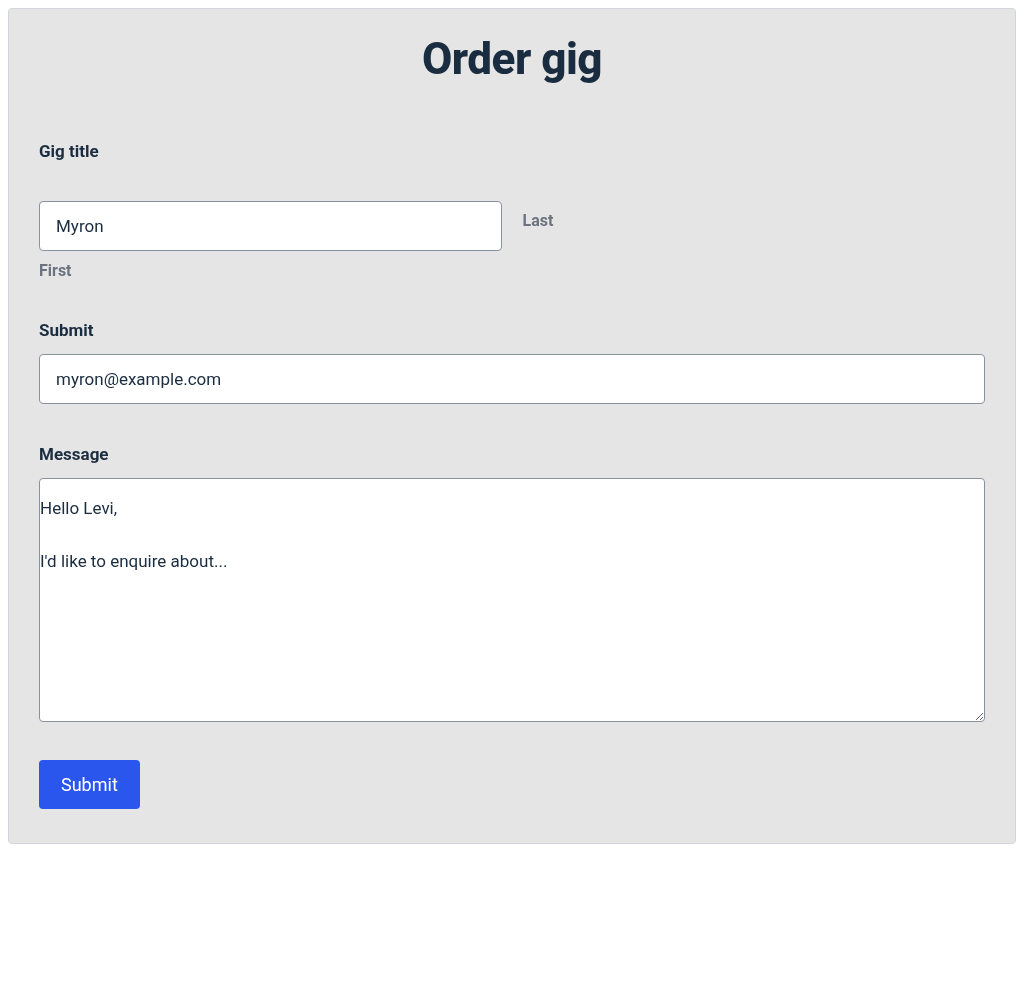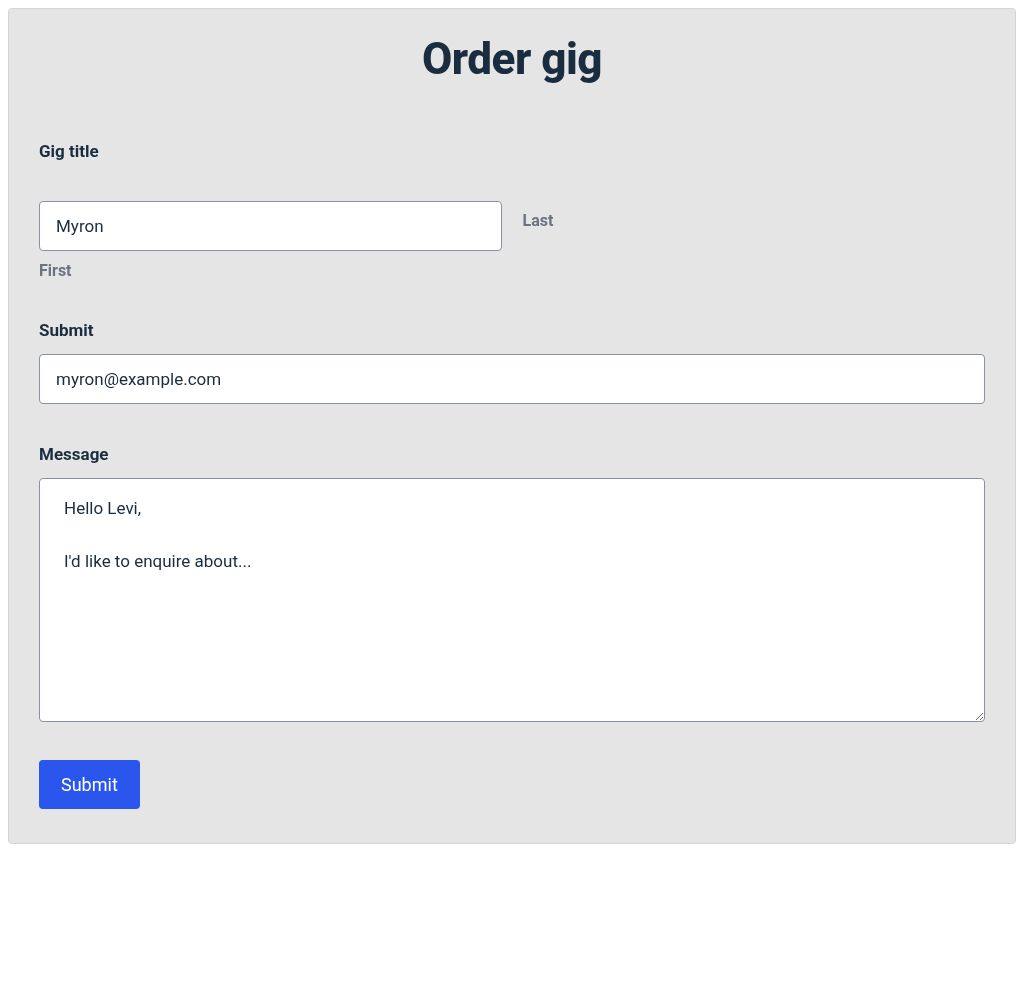--- a/index.html
+++ b/index.html
@@ -53,21 +53,21 @@
       font-family: inherit;
     }
     .text-input.readonly {
       background: #fcfcfd;
       border-color: #c7c9d1;
       color: #304257;
     }
     .textarea-input {
       width: 100%;
       height: 244px;
-      padding: 16px 24px;
+      padding: 16px 0;
       font-size: 17px;
       color: #1a2c3f;
       border: 1px solid #8892a0;
       border-radius: 4px;
       background: #ffffff;
       font-family: inherit;
       resize: both;
       line-height: 1.55;
     }
     .name-row {

